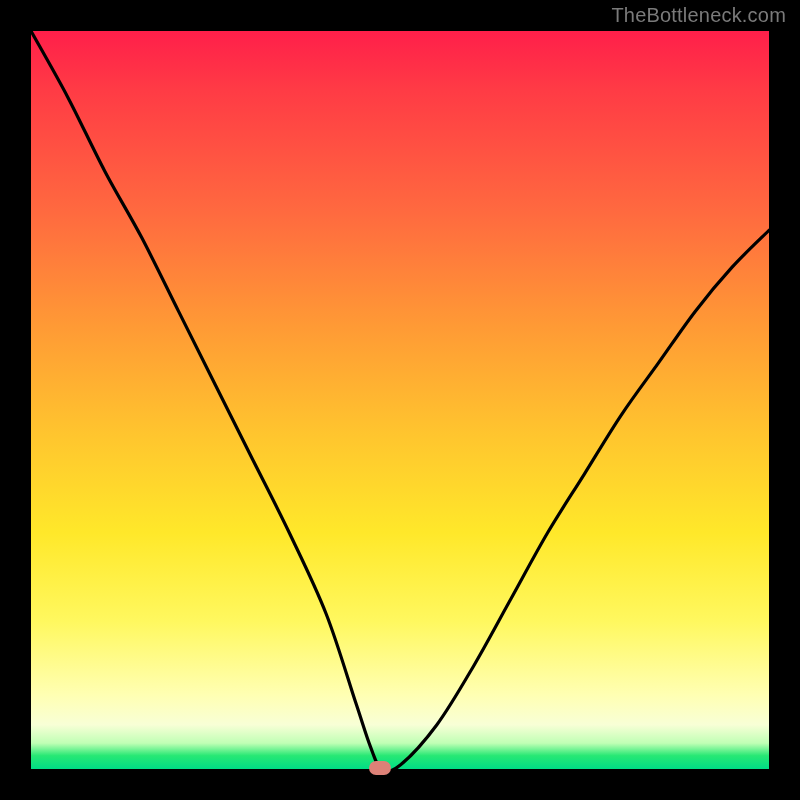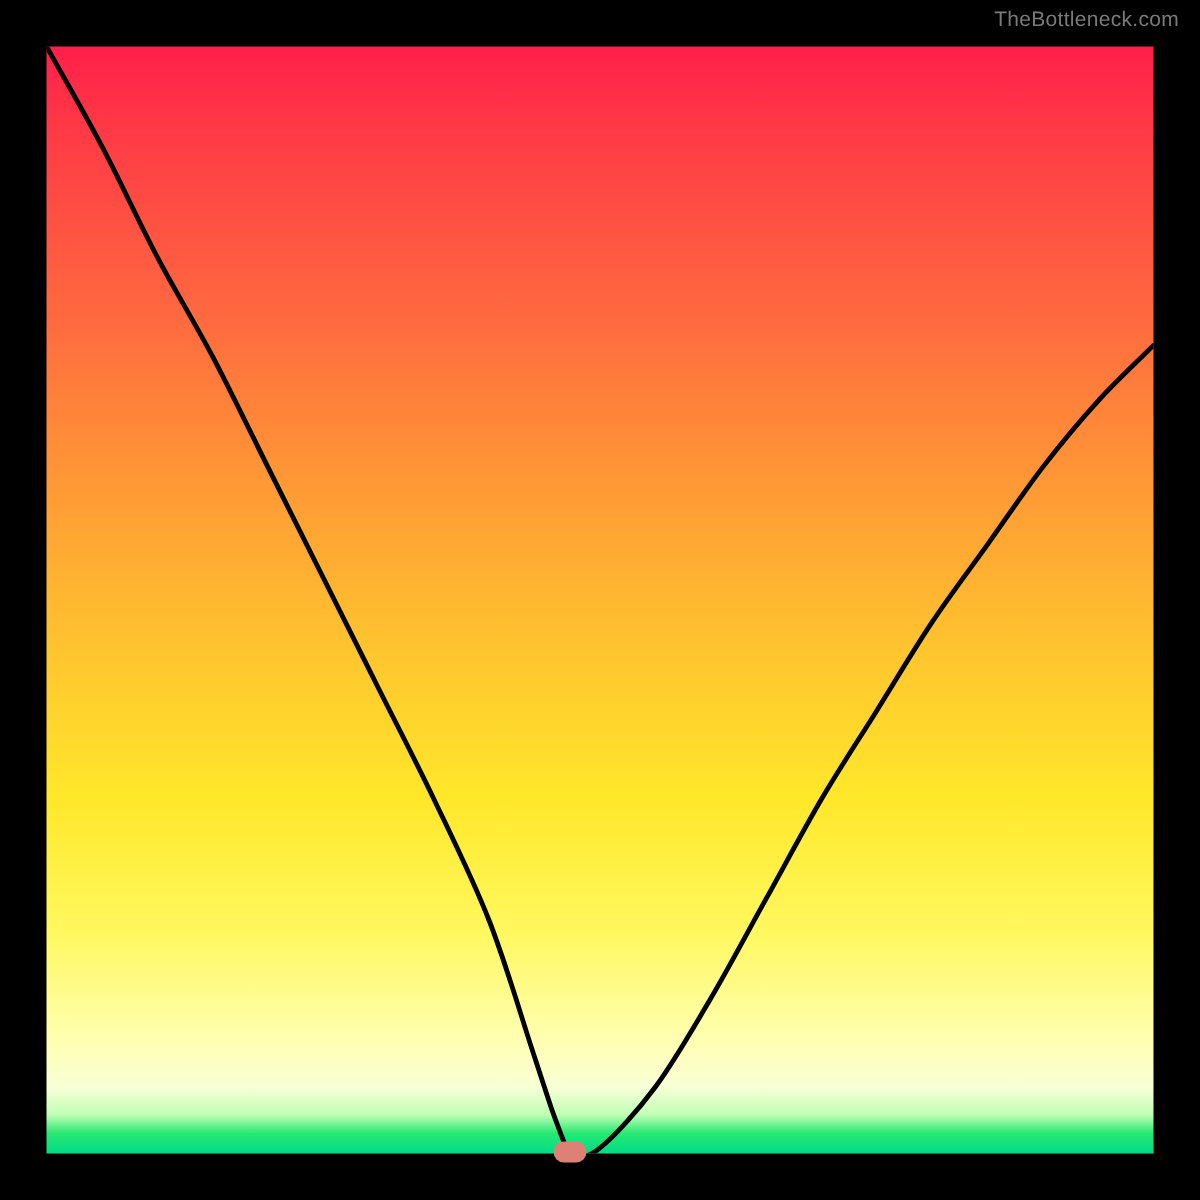--- a/index.html
+++ b/index.html
@@ -15,21 +15,21 @@
     position: relative;
     width: 800px;
     height: 800px;
     background: #000;
   }
   .watermark {
     position: absolute;
     top: 4px;
     right: 14px;
     color: #7a7a7a;
-    font-size: 14px;
+    font-size: 20px;
     letter-spacing: 0.2px;
     font-weight: 500;
     z-index: 20;
   }
   .plot-frame {
     position: absolute;
     left: 31px;
     top: 31px;
     width: 738px;
     height: 738px;

